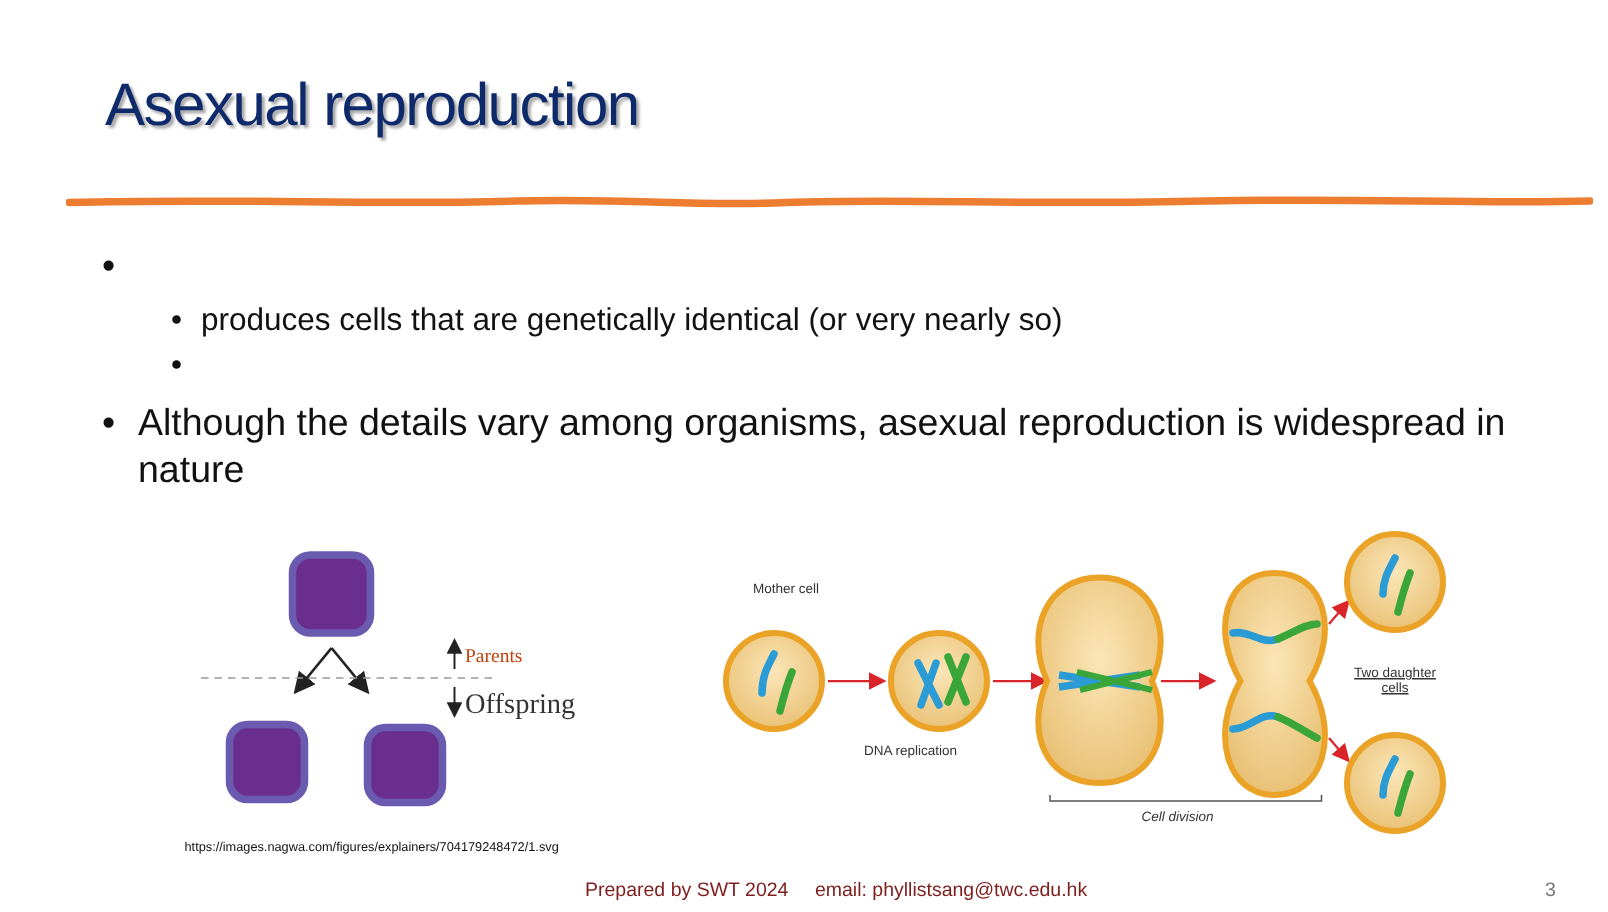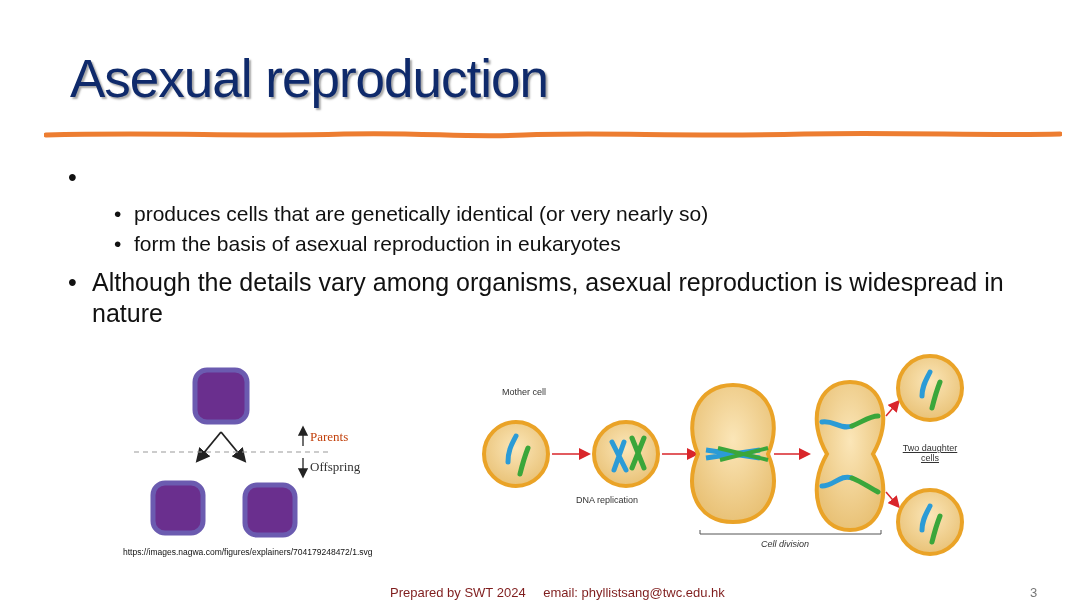--- a/index.html
+++ b/index.html
@@ -1,26 +1,26 @@
 <!DOCTYPE html>
 <html><head>
 <meta charset="utf-8">
 <style>
   html,body{margin:0;padding:0;background:#fff;}
   body{width:1072px;height:608px;position:relative;overflow:hidden;font-family:"Liberation Sans",sans-serif;}
-  .title{position:absolute;left:70px;top:48px;font-size:53px;color:#0f2a6b;letter-spacing:-1px;text-shadow:2px 2px 2px rgba(0,0,0,0.35);font-family:"Liberation Sans",sans-serif;}
+  .title{position:absolute;left:70px;top:48px;font-size:40px;color:#0f2a6b;letter-spacing:-1px;text-shadow:2px 2px 2px rgba(0,0,0,0.35);font-family:"Liberation Sans",sans-serif;}
   .rule{position:absolute;left:44px;top:128px;width:1018px;height:14px;}
   .bullets{position:absolute;left:68px;top:162px;width:960px;color:#111;}
   .b1{font-size:25px;line-height:31px;display:flex;margin-bottom:6px;}
   .b2{font-size:21px;line-height:30px;display:flex;padding-left:46px;}
   .dot{display:inline-block;width:24px;flex:none;}
   .b2 .dot{width:20px;}
   .gap{height:8px;}
   .fig1{position:absolute;left:130px;top:362px;width:260px;height:180px;}
-  .cap1{position:absolute;left:123px;top:547px;font-size:8.5px;color:#111;text-align:center;}
+  .cap1{position:absolute;left:123px;top:559px;font-size:8.5px;color:#111;text-align:center;}
   .fig2{position:absolute;left:478px;top:350px;width:510px;height:212px;}
   .lbl{position:absolute;font-size:9px;color:#333;}
   .cap2{position:absolute;left:994px;top:362px;width:200px;font-size:7.5px;color:#222;line-height:9px;writing-mode:vertical-rl;}
   .footer{position:absolute;top:585px;left:390px;font-size:13px;color:#7f1d1d;}
   .footer span{margin-right:14px;}
   .pagenum{position:absolute;top:585px;left:1030px;font-size:13px;color:#777;}
 </style>
 </head>
 <body>
 
@@ -33,21 +33,20 @@
 <div class="bullets">
   <div class="b1">
       <span class="dot">•</span>
     </div>
   <div class="b2">
       <span class="dot">•</span>
       <span>produces cells that are genetically identical (or very nearly so)</span>
     </div>
   <div class="b2">
       <span class="dot">•</span>
-      <span>form the basis of asexual reproduction in eukaryotes</span>
     </div>
   <div class="gap"></div>
   <div class="b1">
       <span class="dot">•</span>
       <span>Although the details vary among organisms, asexual reproduction is widespread in nature</span>
     </div>
 </div>
 
 <div class="fig1">
   <svg width="260" height="180" viewBox="0 0 260 180">
@@ -59,21 +58,21 @@
     <rect x="65" y="8" width="52" height="52" rx="12" fill="#6a2f8e" stroke="#6b5bb0" stroke-width="5"></rect>
     <line x1="91" y1="70" x2="68" y2="98" stroke="#222" stroke-width="1.8" marker-end="url(#ah)"></line>
     <line x1="91" y1="70" x2="114" y2="98" stroke="#222" stroke-width="1.8" marker-end="url(#ah)"></line>
     <line x1="4" y1="90" x2="200" y2="90" stroke="#999" stroke-width="1" stroke-dasharray="5,4"></line>
     <rect x="23" y="121" width="50" height="50" rx="12" fill="#6a2f8e" stroke="#6b5bb0" stroke-width="5"></rect>
     <rect x="115" y="123" width="50" height="50" rx="12" fill="#6a2f8e" stroke="#6b5bb0" stroke-width="5"></rect>
     <line x1="173" y1="84" x2="173" y2="66" stroke="#222" stroke-width="1.3" marker-end="url(#ah)"></line>
     <line x1="173" y1="96" x2="173" y2="114" stroke="#222" stroke-width="1.3" marker-end="url(#ah)"></line>
   </svg>
   <div class="lbl" style="left:180px;top:67px;font-size:13px;color:#c2410c;font-family:'Liberation Serif',serif;">Parents</div>
-  <div class="lbl" style="left:180px;top:97px;font-size:13px;color:#333;font-family:'Liberation Serif',serif;">Offspring</div>
+  <div class="lbl" style="left:180px;top:97px;font-size:19px;color:#333;font-family:'Liberation Serif',serif;">Offspring</div>
 </div>
 <div class="cap1">https://images.nagwa.com/figures/explainers/704179248472/1.svg</div>
 
 <div class="fig2">
   <svg width="510" height="212" viewBox="0 0 510 212">
     <defs>
       <radialGradient id="cg" cx="50%" cy="40%" r="60%">
           <stop offset="0%" stop-color="#fbe6b8"></stop>
           <stop offset="100%" stop-color="#e9c277"></stop>
         </radialGradient>

